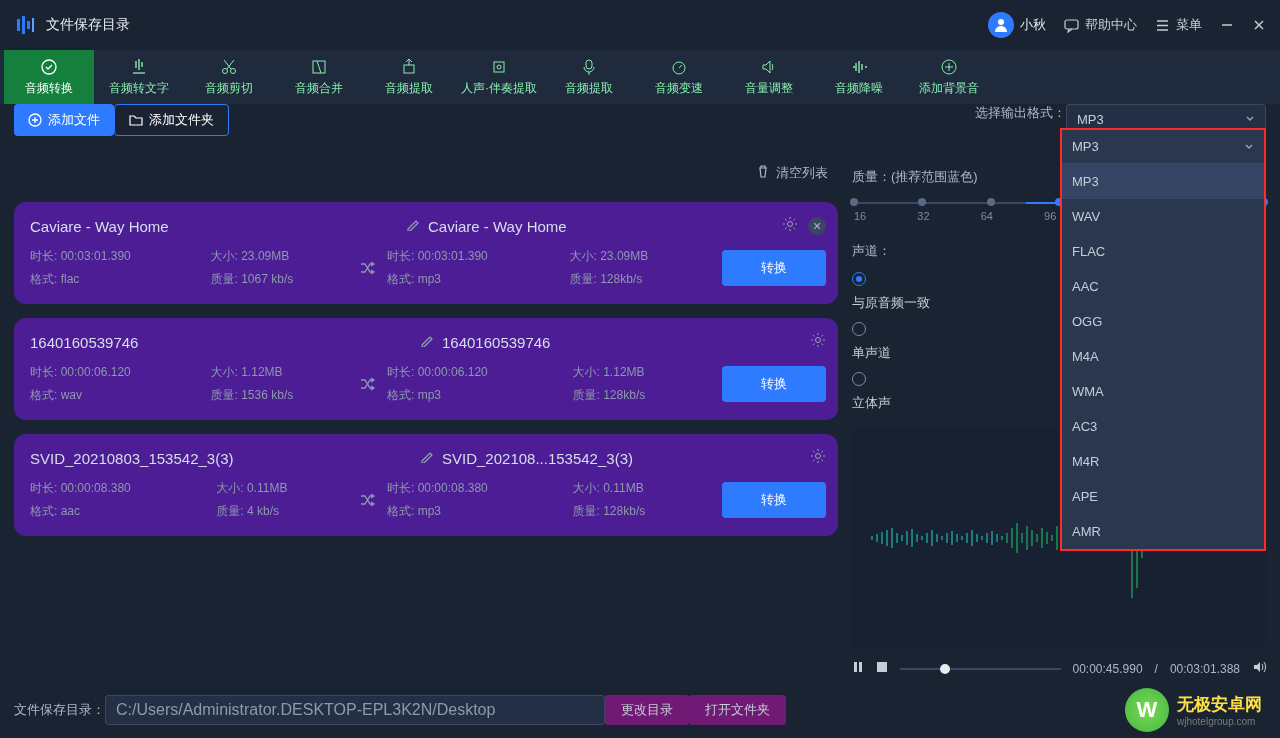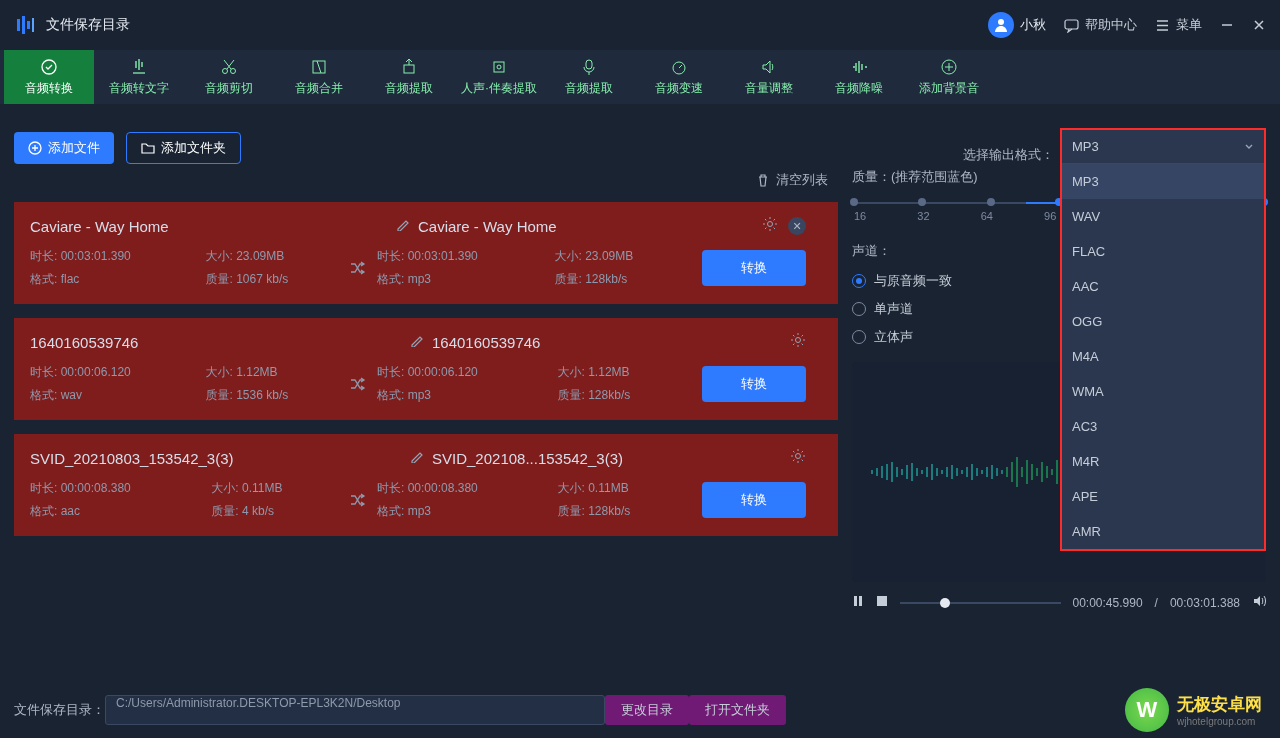--- a/index.html
+++ b/index.html
@@ -16,36 +16,36 @@
 .titem { display:flex; align-items:center; gap:6px; color:#c5cdd8; font-size:13px; cursor:pointer; }
 .win-btn { width:14px; height:14px; cursor:pointer; display:flex; align-items:center; justify-content:center; }
 
 
 .tabbar { height:54px; background:#1f2a3d; display:flex; padding:0 4px; }
 .tab { width:90px; display:flex; flex-direction:column; align-items:center; justify-content:center; gap:4px; cursor:pointer; color:#86efac; font-size:12px; }
 .tab.active { background:#15803d; color:#fff; }
 .tab-icon { width:18px; height:18px; display:flex; align-items:center; justify-content:center; }
 
 
-.toolbar { height:60px; display:flex; align-items:flex-end; padding:0 14px; gap:12px; }
+.toolbar { height:60px; display:flex; align-items:flex-start; padding:0 14px; }
 .btn { height:32px; padding:0 14px; border-radius:4px; display:flex; align-items:center; gap:6px; font-size:13px; cursor:pointer; }
 .btn.solid { background:#2f7bff; color:#fff; }
 .btn.outline { border:1px solid #2f7bff; color:#fff; }
 .fmt-label { margin-left:auto; color:#aeb7c6; font-size:13px; }
 .fmt-select { width:200px; height:30px; background:#232f44; border:1px solid #3a4861; border-radius:3px; display:flex; align-items:center; justify-content:space-between; padding:0 10px; font-size:13px; color:#c5cdd8; cursor:pointer; position:relative; }
 
 
 .main { display:flex; padding:0 14px 0 14px; gap:14px; height:calc(100% - 50px - 54px - 60px - 56px); }
 .left { flex:1; min-width:0; }
 .right { width:414px; position:relative; }
 
-.clear-row { height:32px; display:flex; justify-content:flex-end; align-items:center; padding-right:10px; color:#aeb7c6; font-size:13px; gap:6px; cursor:pointer; margin-bottom:6px; }
-
-
-.card { background:#7f1d1d; border-radius:0; padding:14px 32px 16px 16px; margin-bottom:14px; }
+.clear-row { height:32px; display:flex; justify-content:flex-end; padding-right:10px; color:#aeb7c6; font-size:13px; gap:6px; cursor:pointer; margin-bottom:6px; }
+
+
+.card { background:#4c1d95; border-radius:12px; padding:14px 12px 16px 16px; margin-bottom:14px; }
 .card-head { display:flex; align-items:center; margin-bottom:12px; }
 .card-title { flex:1; font-size:15px; color:#d7deea; }
 .edit-cell { display:flex; align-items:center; gap:8px; flex:1; }
 .gear { color:#98a3b5; cursor:pointer; }
 .close { width:18px; height:18px; border-radius:50%; background:#3a4660; color:#aeb7c6; display:flex; align-items:center; justify-content:center; font-size:11px; cursor:pointer; margin-left:10px; }
 .card-body { display:flex; align-items:center; }
 .meta { flex:1; display:grid; grid-template-columns:auto auto; gap:6px 26px; font-size:12px; color:#8e99ac; }
 .meta b { color:#8e99ac; font-weight:normal; }
 .shuffle { width:40px; display:flex; justify-content:center; color:#8e99ac; cursor:pointer; }
 .convert { background:#2f7bff; color:#fff; font-size:13px; width:104px; height:36px; border-radius:4px; display:flex; align-items:center; justify-content:center; cursor:pointer; margin-left:18px; }
@@ -54,21 +54,21 @@
 .panel-sec { font-size:13px; color:#aeb7c6; margin-bottom:12px; }
 .quality { padding-top:4px; }
 .qslider { position:relative; height:26px; margin:4px 2px 18px 2px; }
 .qtrack { position:absolute; top:4px; left:0; right:0; height:2px; background:#3a4861; }
 .qtrack .blue { position:absolute; left:42%; right:0; height:2px; background:#2f7bff; }
 .qtick { position:absolute; top:0; width:8px; height:8px; border-radius:50%; background:#5a6a86; transform:translateX(-50%); }
 .qtick.blue { background:#2f7bff; }
 .qtick.green { background:#1ecb6b; }
 .qlabels { position:absolute; top:12px; left:0; right:0; display:flex; justify-content:space-between; font-size:11px; color:#7e8aa0; }
 .radios { display:flex; flex-direction:column; gap:10px; margin-bottom:16px; }
-.radio { display:flex; align-items:center; gap:8px; font-size:13px; cursor:pointer; }
+.radio { display:flex; align-items:flex-start; gap:8px; font-size:13px; cursor:pointer;flex-direction:column; }
 .rdot { width:14px; height:14px; border-radius:50%; border:1.5px solid #7e8aa0; display:flex; align-items:center; justify-content:center; }
 .rdot.on { border-color:#2f7bff; }
 .rdot.on::after { content:''; width:6px; height:6px; border-radius:50%; background:#2f7bff; }
 
 .wave { height:220px; background:#182131; border-radius:4px; position:relative; overflow:hidden; }
 .wave-svg { position:absolute; top:50%; left:0; transform:translateY(-50%); }
 
 .player { display:flex; align-items:center; gap:12px; margin-top:12px; font-size:12px; color:#aeb7c6; }
 .player .bar { flex:1; height:2px; background:#3a4861; position:relative; }
 .player .bar .dot { position:absolute; top:-4px; left:25%; width:10px; height:10px; border-radius:50%; background:#e6ebf2; }
@@ -76,21 +76,21 @@
 
 .dropdown { position:absolute; top:128px; right:14px; width:206px; background:#2b374f; border:2px solid #ff2b2b; z-index:20; }
 .dropdown .sel-row { height:34px; display:flex; align-items:center; justify-content:space-between; padding:0 10px; font-size:13px; border-bottom:1px solid #3a4861; color:#c5cdd8; cursor:pointer; }
 .dropdown .opts { max-height:410px; overflow:auto; }
 .dropdown .opt { height:35px; display:flex; align-items:center; padding:0 10px; font-size:13px; color:#c5cdd8; cursor:pointer; }
 .dropdown .opt.hover { background:#364564; }
 
 
 .footer { position:absolute; bottom:0; left:0; right:0; height:56px; display:flex; align-items:center; padding:0 14px; gap:0; background:#1a2332; }
 .foot-label { font-size:13px; color:#aeb7c6; }
-.path-box { flex:0 0 500px; height:30px; background:#232f44; border:1px solid #3a4861; border-radius:3px; display:flex; padding:0 10px; font-size:12px; color:#8e99ac; }
+.path-box { flex:0 0 500px; height:30px; background:#232f44; border:1px solid #3a4861; border-radius:3px; display:flex; align-items:center; padding:0 10px; font-size:16px; color:#8e99ac; }
 .fbtn { height:30px; padding:0 16px; background:#701a75; border-radius:3px; display:flex; align-items:center; font-size:13px; cursor:pointer; }
 
 
 .wm { position:absolute; right:18px; bottom:6px; display:flex; align-items:center; gap:8px; z-index:30; }
 .wm-logo { width:44px; height:44px; border-radius:50%; background:radial-gradient(circle,#7bd94e 0%,#42b846 100%); display:flex; align-items:center; justify-content:center; color:#fff; font-weight:bold; font-size:22px; }
 .wm-txt .l1 { font-size:17px; font-weight:bold; color:#333; background:#fff0; color:#444; }
 .wm-txt .l2 { font-size:10px; color:#666; }
 .wm-txt { color:#333; }
 
 .wm-txt .l1 { color:#555; }

